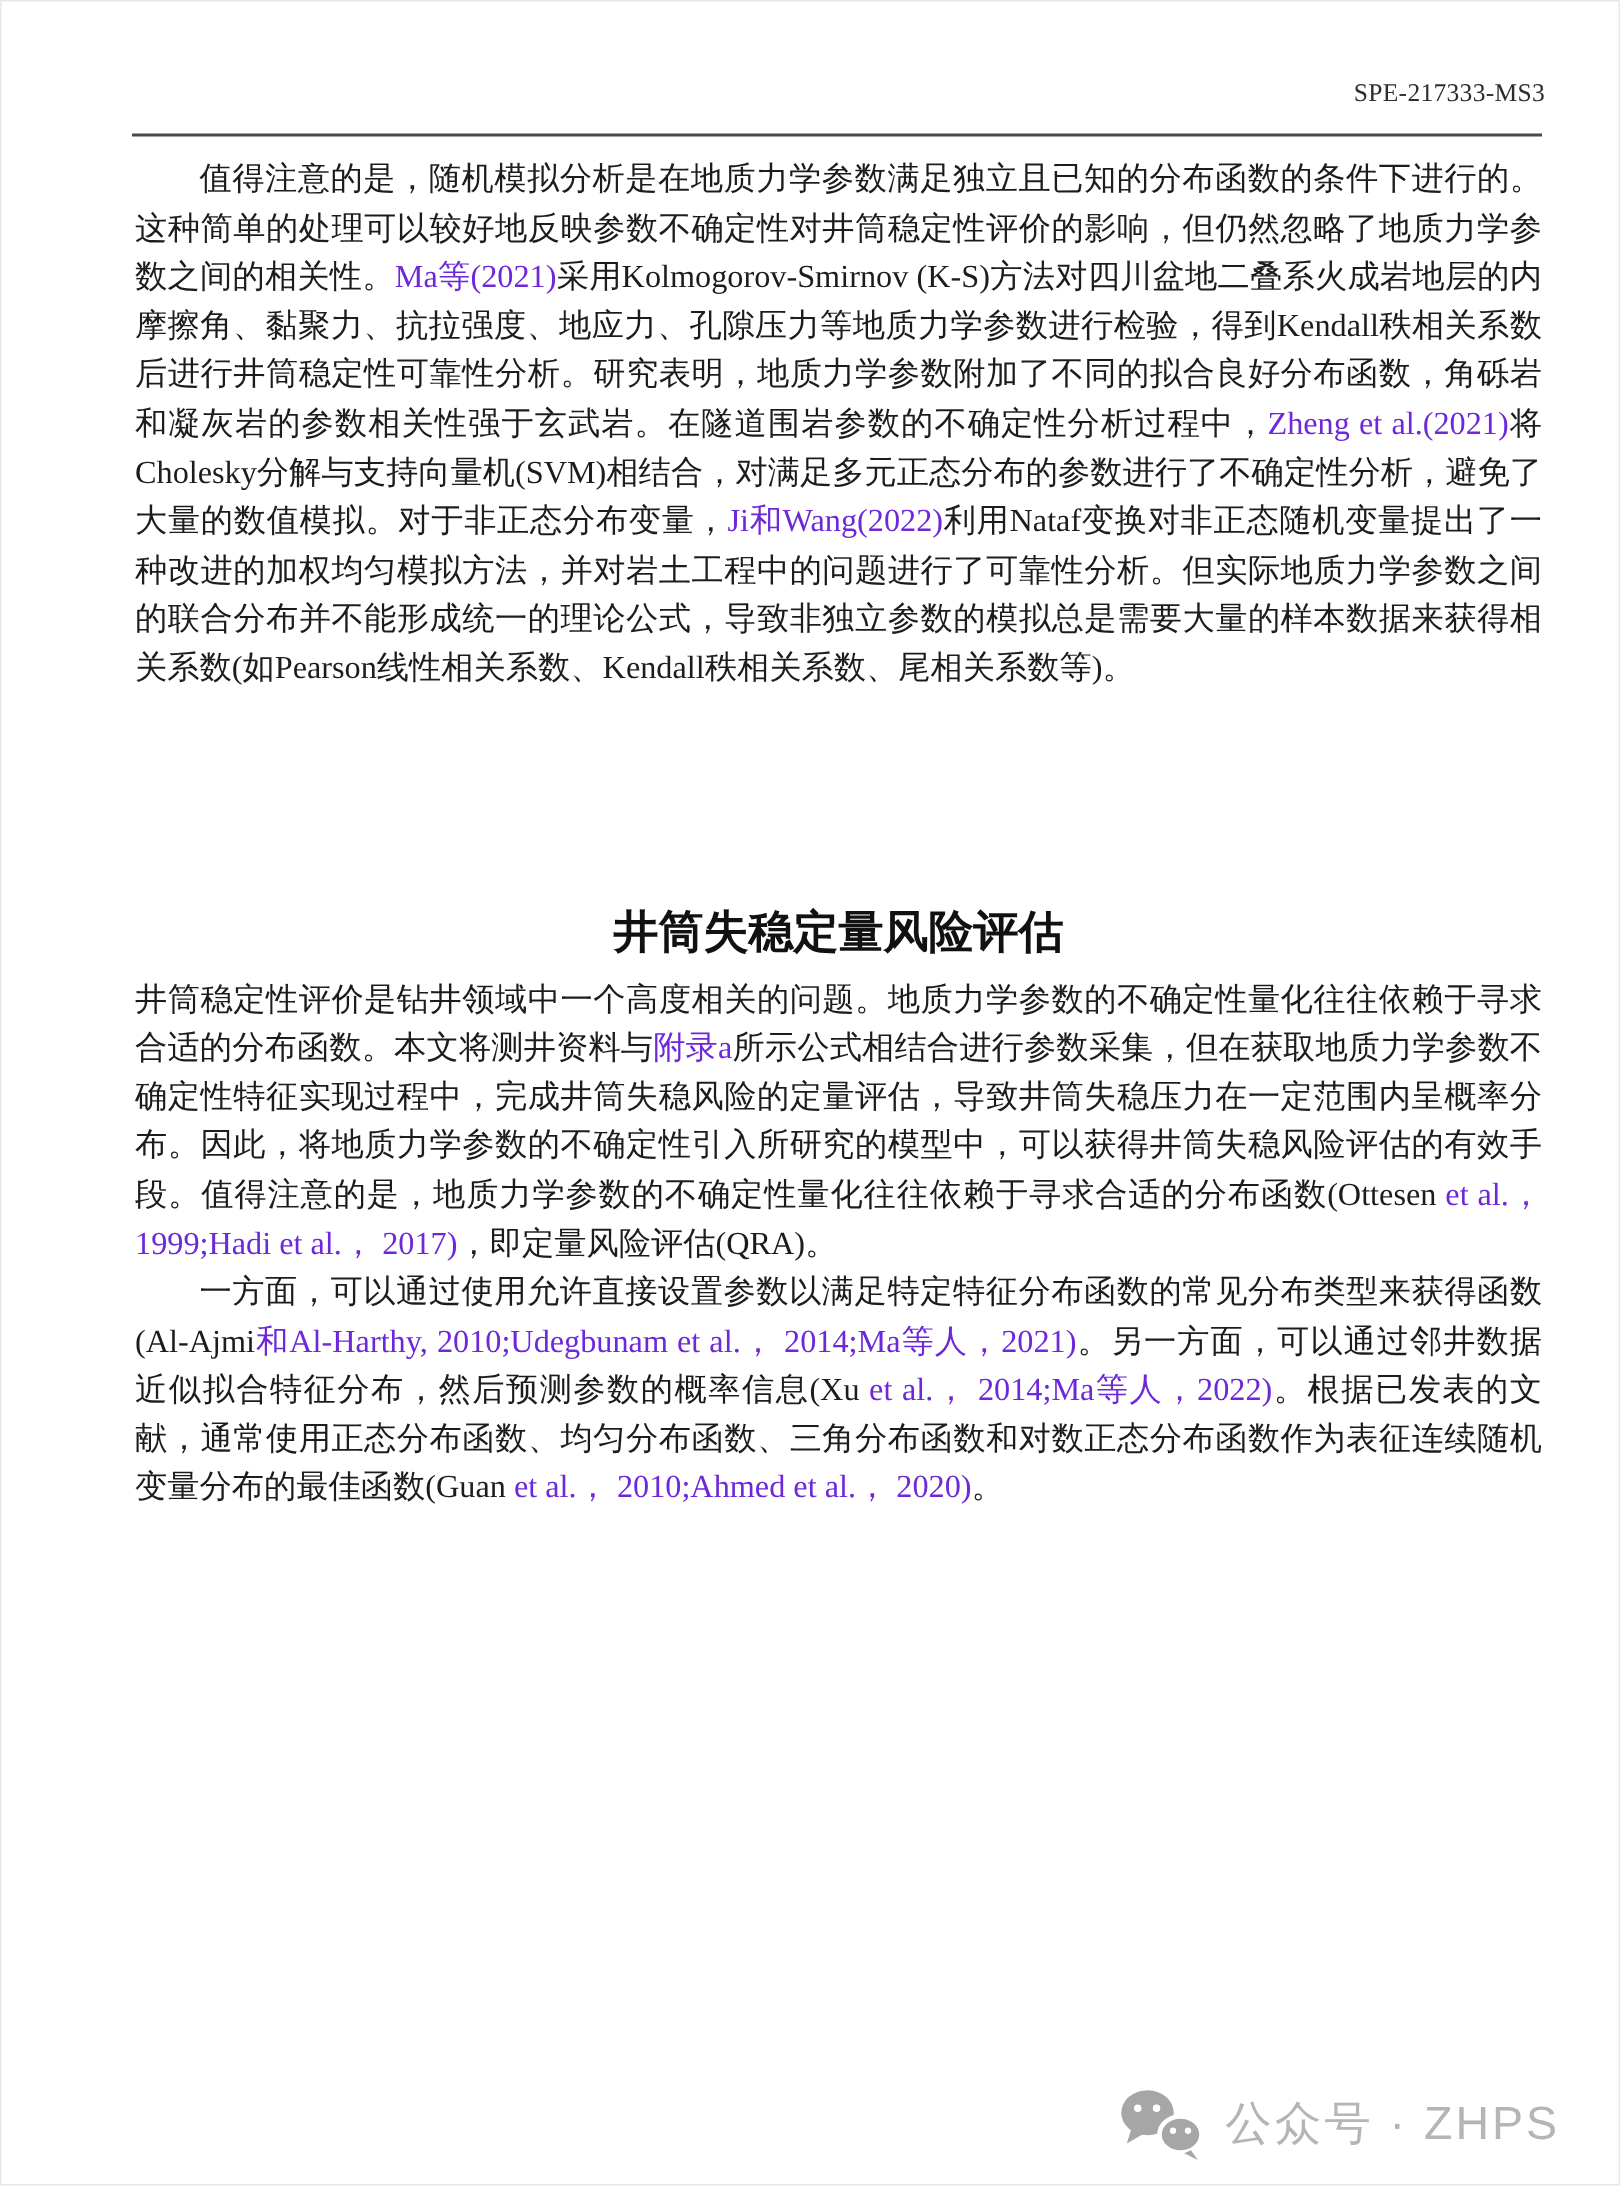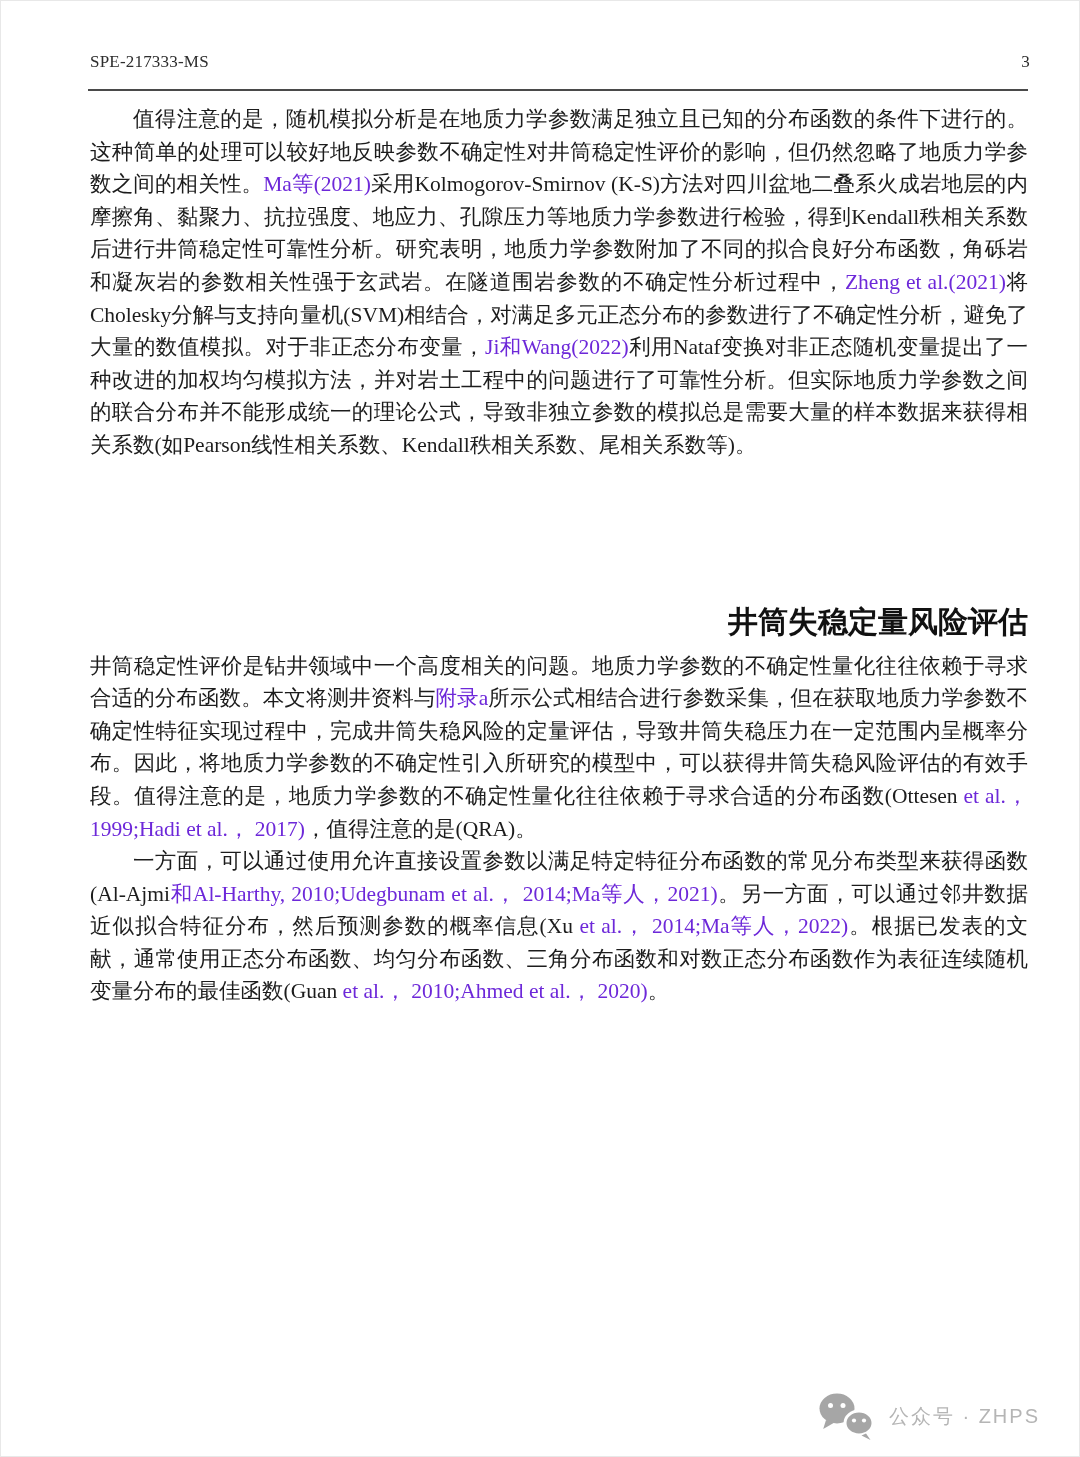--- a/index.html
+++ b/index.html
@@ -6,46 +6,46 @@
   body{
     width:1080px;height:1457px;
     background:#ffffff;
     position:relative;
     font-family:"Liberation Serif", serif;
     overflow:hidden;
   }
   .page{position:absolute;inset:0;background:#fff;box-shadow:inset 0 0 0 1px #e8e8e8;}
   .hdr{
     position:absolute;left:90px;right:50px;top:52px;
-    display:flex;justify-content:space-between;align-items:baseline;
+    display:flex;justify-content:flex-end;align-items:baseline;
     font-size:17px;color:#2d2d2d;letter-spacing:.2px;
   }
   .rule{
     position:absolute;left:88px;right:52px;top:89px;
     border-top:2px solid #4a4a4a;height:0;
   }
   .content{
     position:absolute;left:90px;top:103px;width:938px;
     font-size:21.5px;line-height:32.6px;color:#1c1c1c;
     text-align:justify;
   }
   .para{margin:0;padding:0;}
   .indent{text-indent:2em;}
   .heading{
     font-family:"Liberation Sans", sans-serif;
     font-size:30px;font-weight:bold;color:#111;
     margin:140px 0 8px 0;line-height:40px;
-    text-align:right;
+    text-align:center;
   }
   .link{color:#6d28d9;}
   .watermark{
     position:absolute;right:40px;bottom:16px;
     display:flex;align-items:center;gap:14px;
     font-family:"Liberation Sans", sans-serif;
-    font-size:20px;color:#b5b5b5;letter-spacing:2px;
+    font-size:31px;color:#b5b5b5;letter-spacing:2px;
     user-select:none;
   }
   .wicon{display:block;flex:0 0 auto;}
 </style>
 </head>
 <body>
 
 <div class="page">
 
   <header class="hdr">
@@ -53,21 +53,21 @@
     <span>3</span>
   </header>
 
   <div class="rule"></div>
 
   <main class="content">
     <p class="para indent"><span>值得注意的是，随机模拟分析是在地质力学参数满足独立且已知的分布函数的条件下进行的。这种简单的处理可以较好地反映参数不确定性对井筒稳定性评价的影响，但仍然忽略了地质力学参数之间的相关性。</span><span class="link">Ma等(2021)</span><span>采用Kolmogorov-Smirnov (K-S)方法对四川盆地二叠系火成岩地层的内摩擦角、黏聚力、抗拉强度、地应力、孔隙压力等地质力学参数进行检验，得到Kendall秩相关系数后进行井筒稳定性可靠性分析。研究表明，地质力学参数附加了不同的拟合良好分布函数，角砾岩和凝灰岩的参数相关性强于玄武岩。在隧道围岩参数的不确定性分析过程中，</span><span class="link">Zheng et al.(2021)</span><span>将Cholesky分解与支持向量机(SVM)相结合，对满足多元正态分布的参数进行了不确定性分析，避免了大量的数值模拟。对于非正态分布变量，</span><span class="link">Ji和Wang(2022)</span><span>利用Nataf变换对非正态随机变量提出了一种改进的加权均匀模拟方法，并对岩土工程中的问题进行了可靠性分析。但实际地质力学参数之间的联合分布并不能形成统一的理论公式，导致非独立参数的模拟总是需要大量的样本数据来获得相关系数(如Pearson线性相关系数、Kendall秩相关系数、尾相关系数等)。</span></p>
 
     <h1 class="heading">井筒失稳定量风险评估</h1>
 
-    <p class="para"><span>井筒稳定性评价是钻井领域中一个高度相关的问题。地质力学参数的不确定性量化往往依赖于寻求合适的分布函数。本文将测井资料与</span><span class="link">附录a</span><span>所示公式相结合进行参数采集，但在获取地质力学参数不确定性特征实现过程中，完成井筒失稳风险的定量评估，导致井筒失稳压力在一定范围内呈概率分布。因此，将地质力学参数的不确定性引入所研究的模型中，可以获得井筒失稳风险评估的有效手段。值得注意的是，地质力学参数的不确定性量化往往依赖于寻求合适的分布函数(Ottesen </span><span class="link">et al.， 1999;Hadi et al.， 2017)</span><span>，值得注意的是(QRA)。</span></p>
+    <p class="para"><span>井筒稳定性评价是钻井领域中一个高度相关的问题。地质力学参数的不确定性量化往往依赖于寻求合适的分布函数。本文将测井资料与</span><span class="link">附录a</span><span>所示公式相结合进行参数采集，但在获取地质力学参数不确定性特征实现过程中，完成井筒失稳风险的定量评估，导致井筒失稳压力在一定范围内呈概率分布。因此，将地质力学参数的不确定性引入所研究的模型中，可以获得井筒失稳风险评估的有效手段。值得注意的是，地质力学参数的不确定性量化往往依赖于寻求合适的分布函数(Ottesen </span><span class="link">et al.， 1999;Hadi et al.， 2017)</span><span>，即定量风险评估(QRA)。</span></p>
     <p class="para indent"><span>一方面，可以通过使用允许直接设置参数以满足特定特征分布函数的常见分布类型来获得函数(Al-Ajmi</span><span class="link">和Al-Harthy, 2010;Udegbunam et al.， 2014;Ma等人，2021)</span><span>。另一方面，可以通过邻井数据近似拟合特征分布，然后预测参数的概率信息(Xu </span><span class="link">et al.， 2014;Ma等人，2022)</span><span>。根据已发表的文献，通常使用正态分布函数、均匀分布函数、三角分布函数和对数正态分布函数作为表征连续随机变量分布的最佳函数(Guan </span><span class="link">et al.， 2010;Ahmed et al.， 2020)</span><span>。</span></p>
   </main>
 
   <div class="watermark">
     <svg class="wicon" width="58" height="50" viewBox="0 0 58 50" xmlns="http://www.w3.org/2000/svg">
       <g>
         <ellipse cx="20" cy="17.5" rx="17.5" ry="15" fill="#a6a6a6"></ellipse>
         <polygon points="9,29 6.2,38 17.5,31.5" fill="#a6a6a6"></polygon>
         <circle cx="13.5" cy="14.5" r="2.5" fill="#ffffff"></circle>
         <circle cx="26" cy="14.5" r="2.5" fill="#ffffff"></circle>

